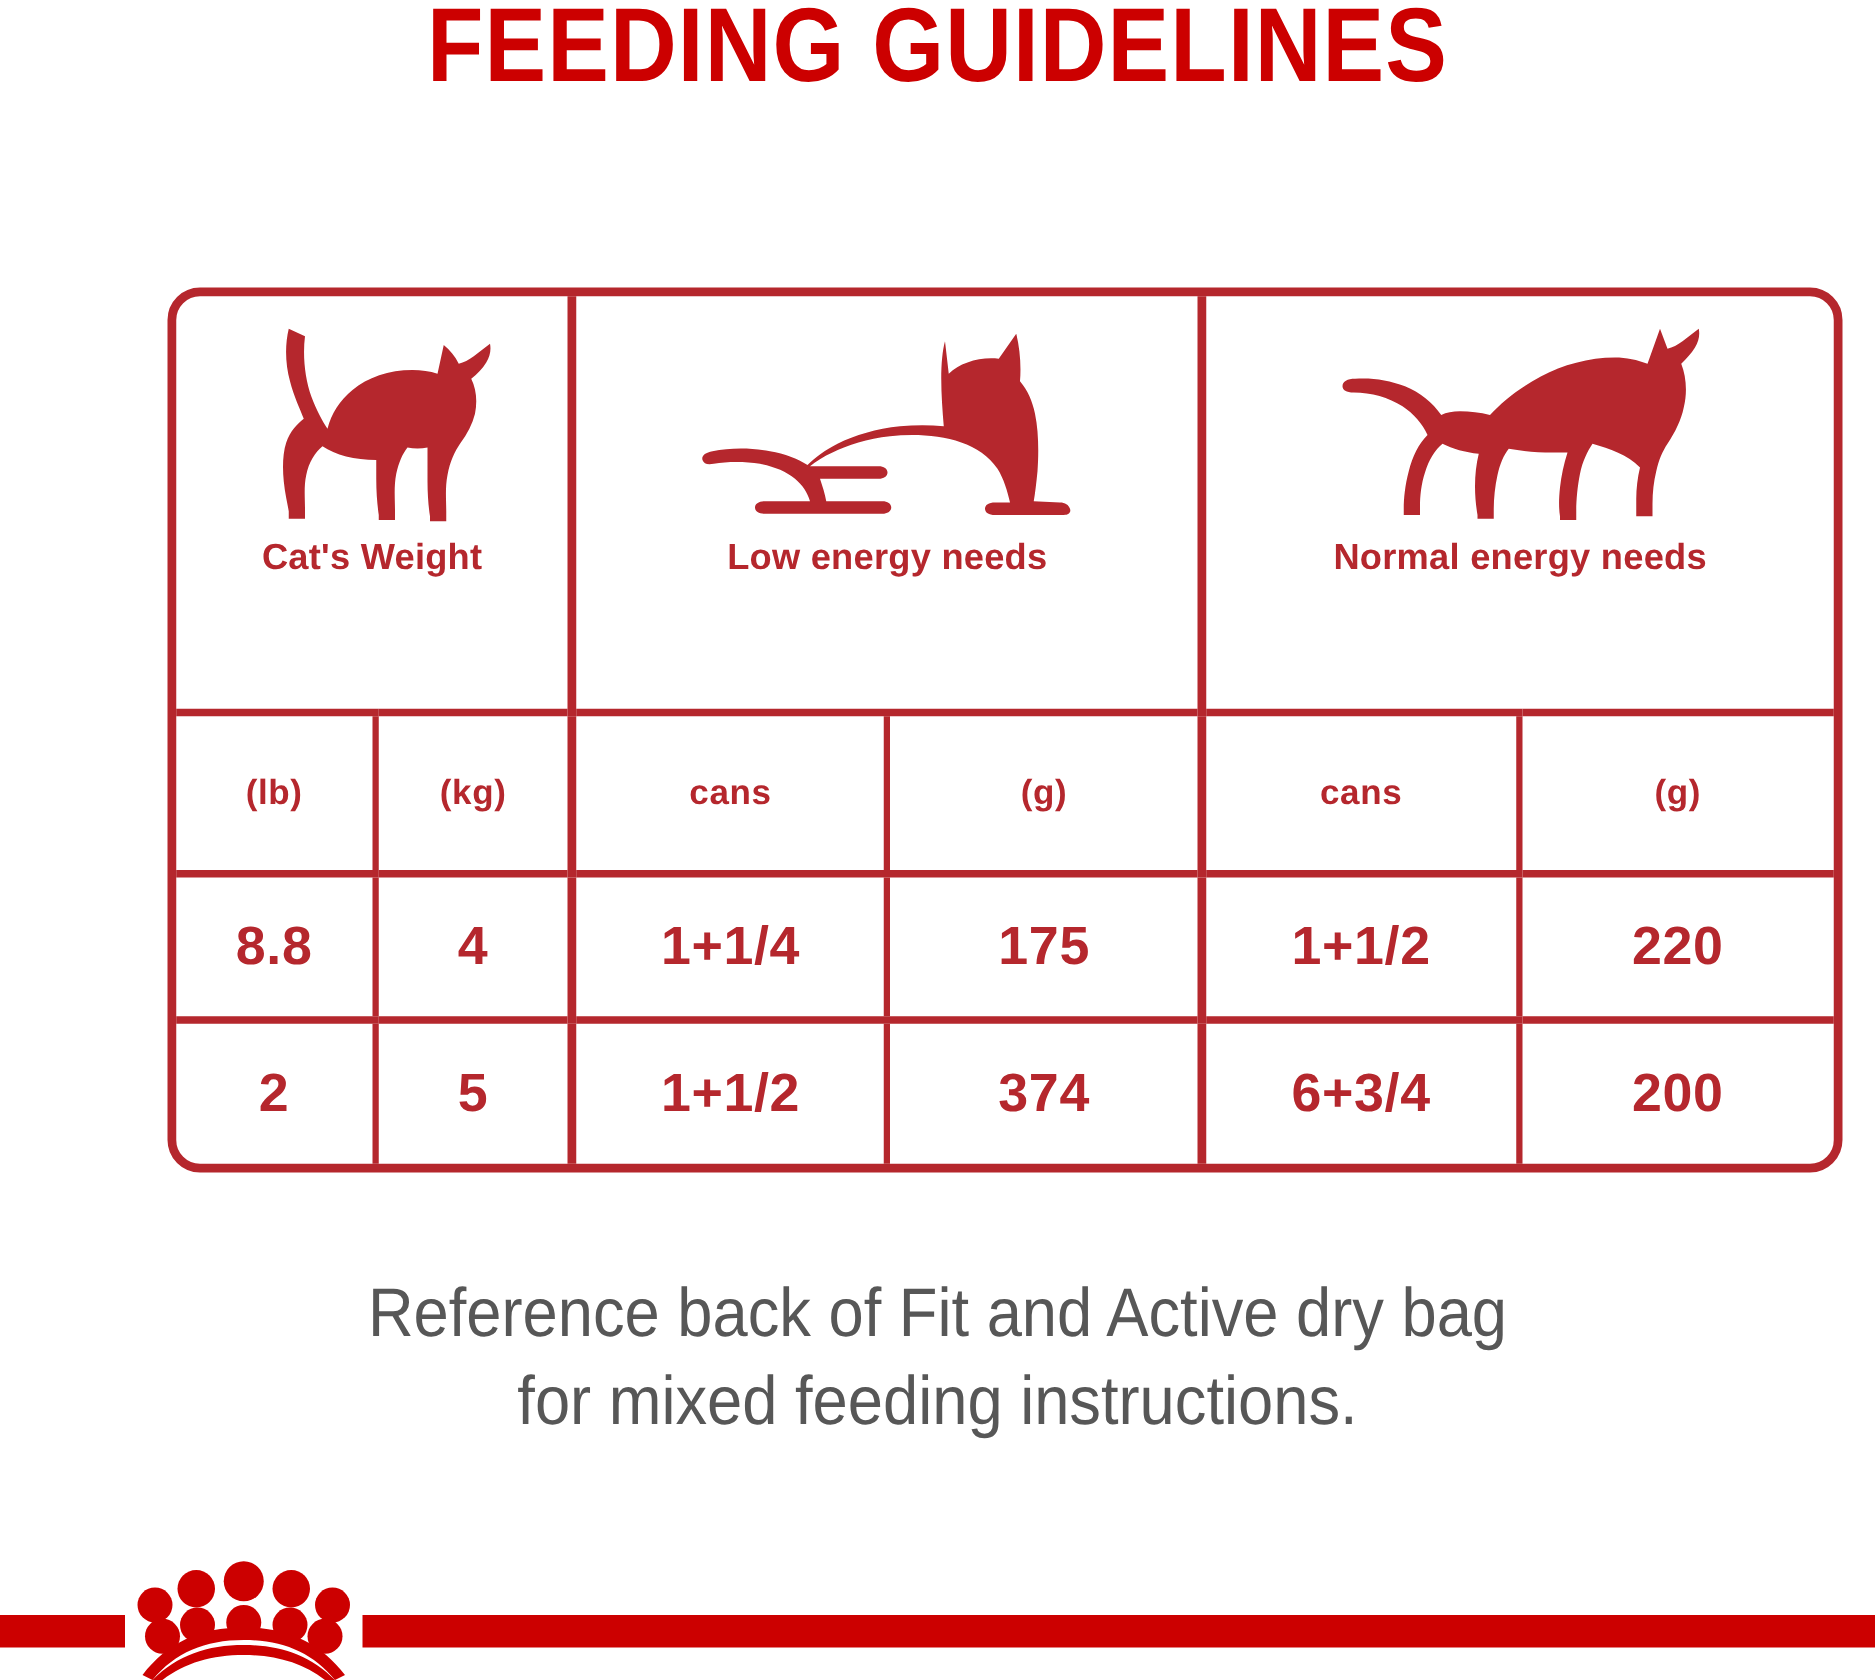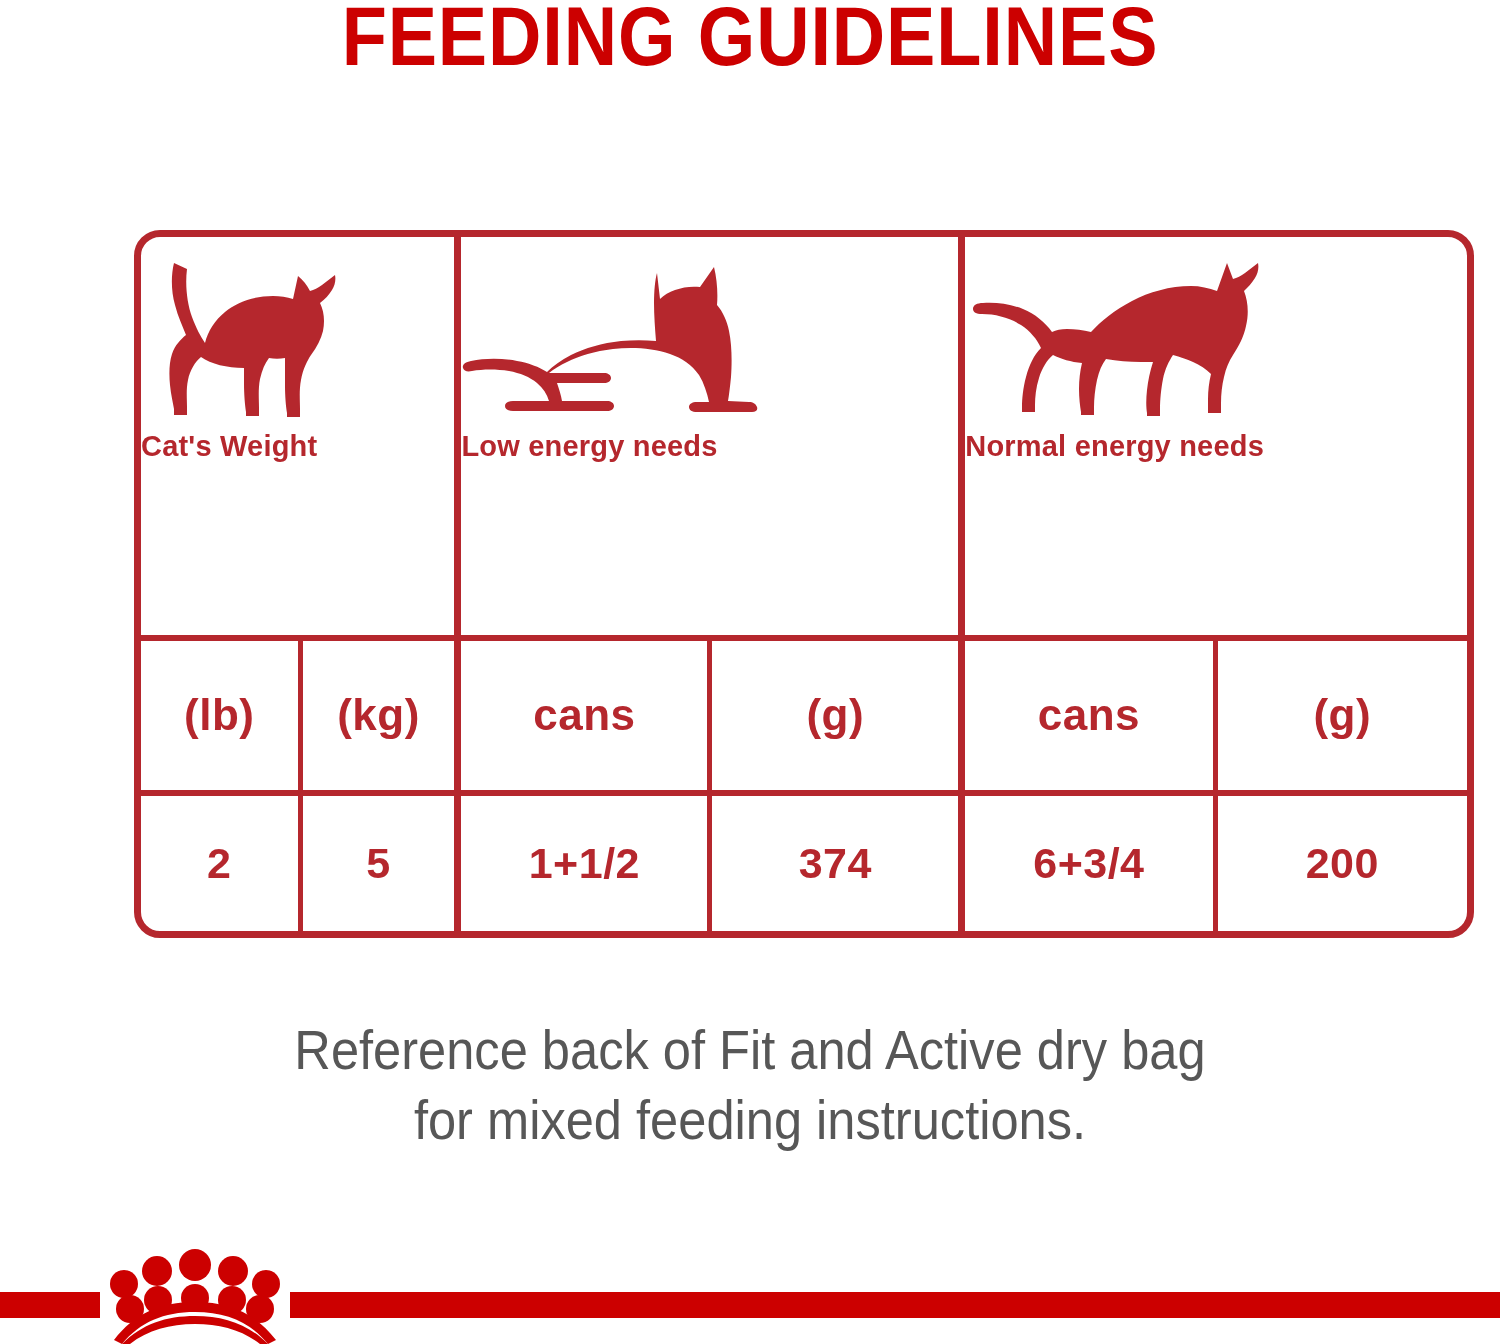--- a/index.html
+++ b/index.html
@@ -68,41 +68,41 @@
   .row-line-t  { border-top: 6px solid #B5272D !important; }
 
   
   .icon-cell {
     height: 296px;
     padding-bottom: 6px;
   }
   .icon-box {
     display: flex;
     flex-direction: column;
-    align-items: flex-start;
+    align-items: center;
     justify-content: flex-start;
     height: 100%;
     padding-top: 18px;
     box-sizing: border-box;
   }
   .icon-svg { display: block; }
   .icon-label {
     margin-top: 10px;
     font-size: 29px;
     font-weight: bold;
     color: #B5272D;
     font-family: "Liberation Sans", sans-serif;
     letter-spacing: 0.2px;
     white-space: nowrap;
   }
 
   
   .unit-cell {
     height: 110px;
-    font-size: 44px;
+    font-size: 28px;
     font-family: "Liberation Sans", sans-serif;
     font-weight: bold;
     letter-spacing: 0.5px;
   }
 
   
   .data-cell {
     height: 100px;
     font-size: 43px;
     font-family: "Liberation Sans", sans-serif;
@@ -255,20 +255,28 @@
 
       <tr>
         <td class="unit-cell row-line-t">(lb)</td>
         <td class="unit-cell row-line-t sep-thin-l">(kg)</td>
         <td class="unit-cell row-line-t sep-thick-l">cans</td>
         <td class="unit-cell row-line-t sep-thin-l">(g)</td>
         <td class="unit-cell row-line-t sep-thick-l">cans</td>
         <td class="unit-cell row-line-t sep-thin-l">(g)</td>
       </tr>
 
+      <tr>
+        <td class="data-cell row-line-t">8.8</td>
+        <td class="data-cell row-line-t sep-thin-l">4</td>
+        <td class="data-cell row-line-t sep-thick-l">1+1/4</td>
+        <td class="data-cell row-line-t sep-thin-l">175</td>
+        <td class="data-cell row-line-t sep-thick-l">1+1/2</td>
+        <td class="data-cell row-line-t sep-thin-l">220</td>
+      </tr>
 
       <tr>
         <td class="data-cell row-line-t">2</td>
         <td class="data-cell row-line-t sep-thin-l">5</td>
         <td class="data-cell row-line-t sep-thick-l">1+1/2</td>
         <td class="data-cell row-line-t sep-thin-l">374</td>
         <td class="data-cell row-line-t sep-thick-l">6+3/4</td>
         <td class="data-cell row-line-t sep-thin-l">200</td>
       </tr>
 

